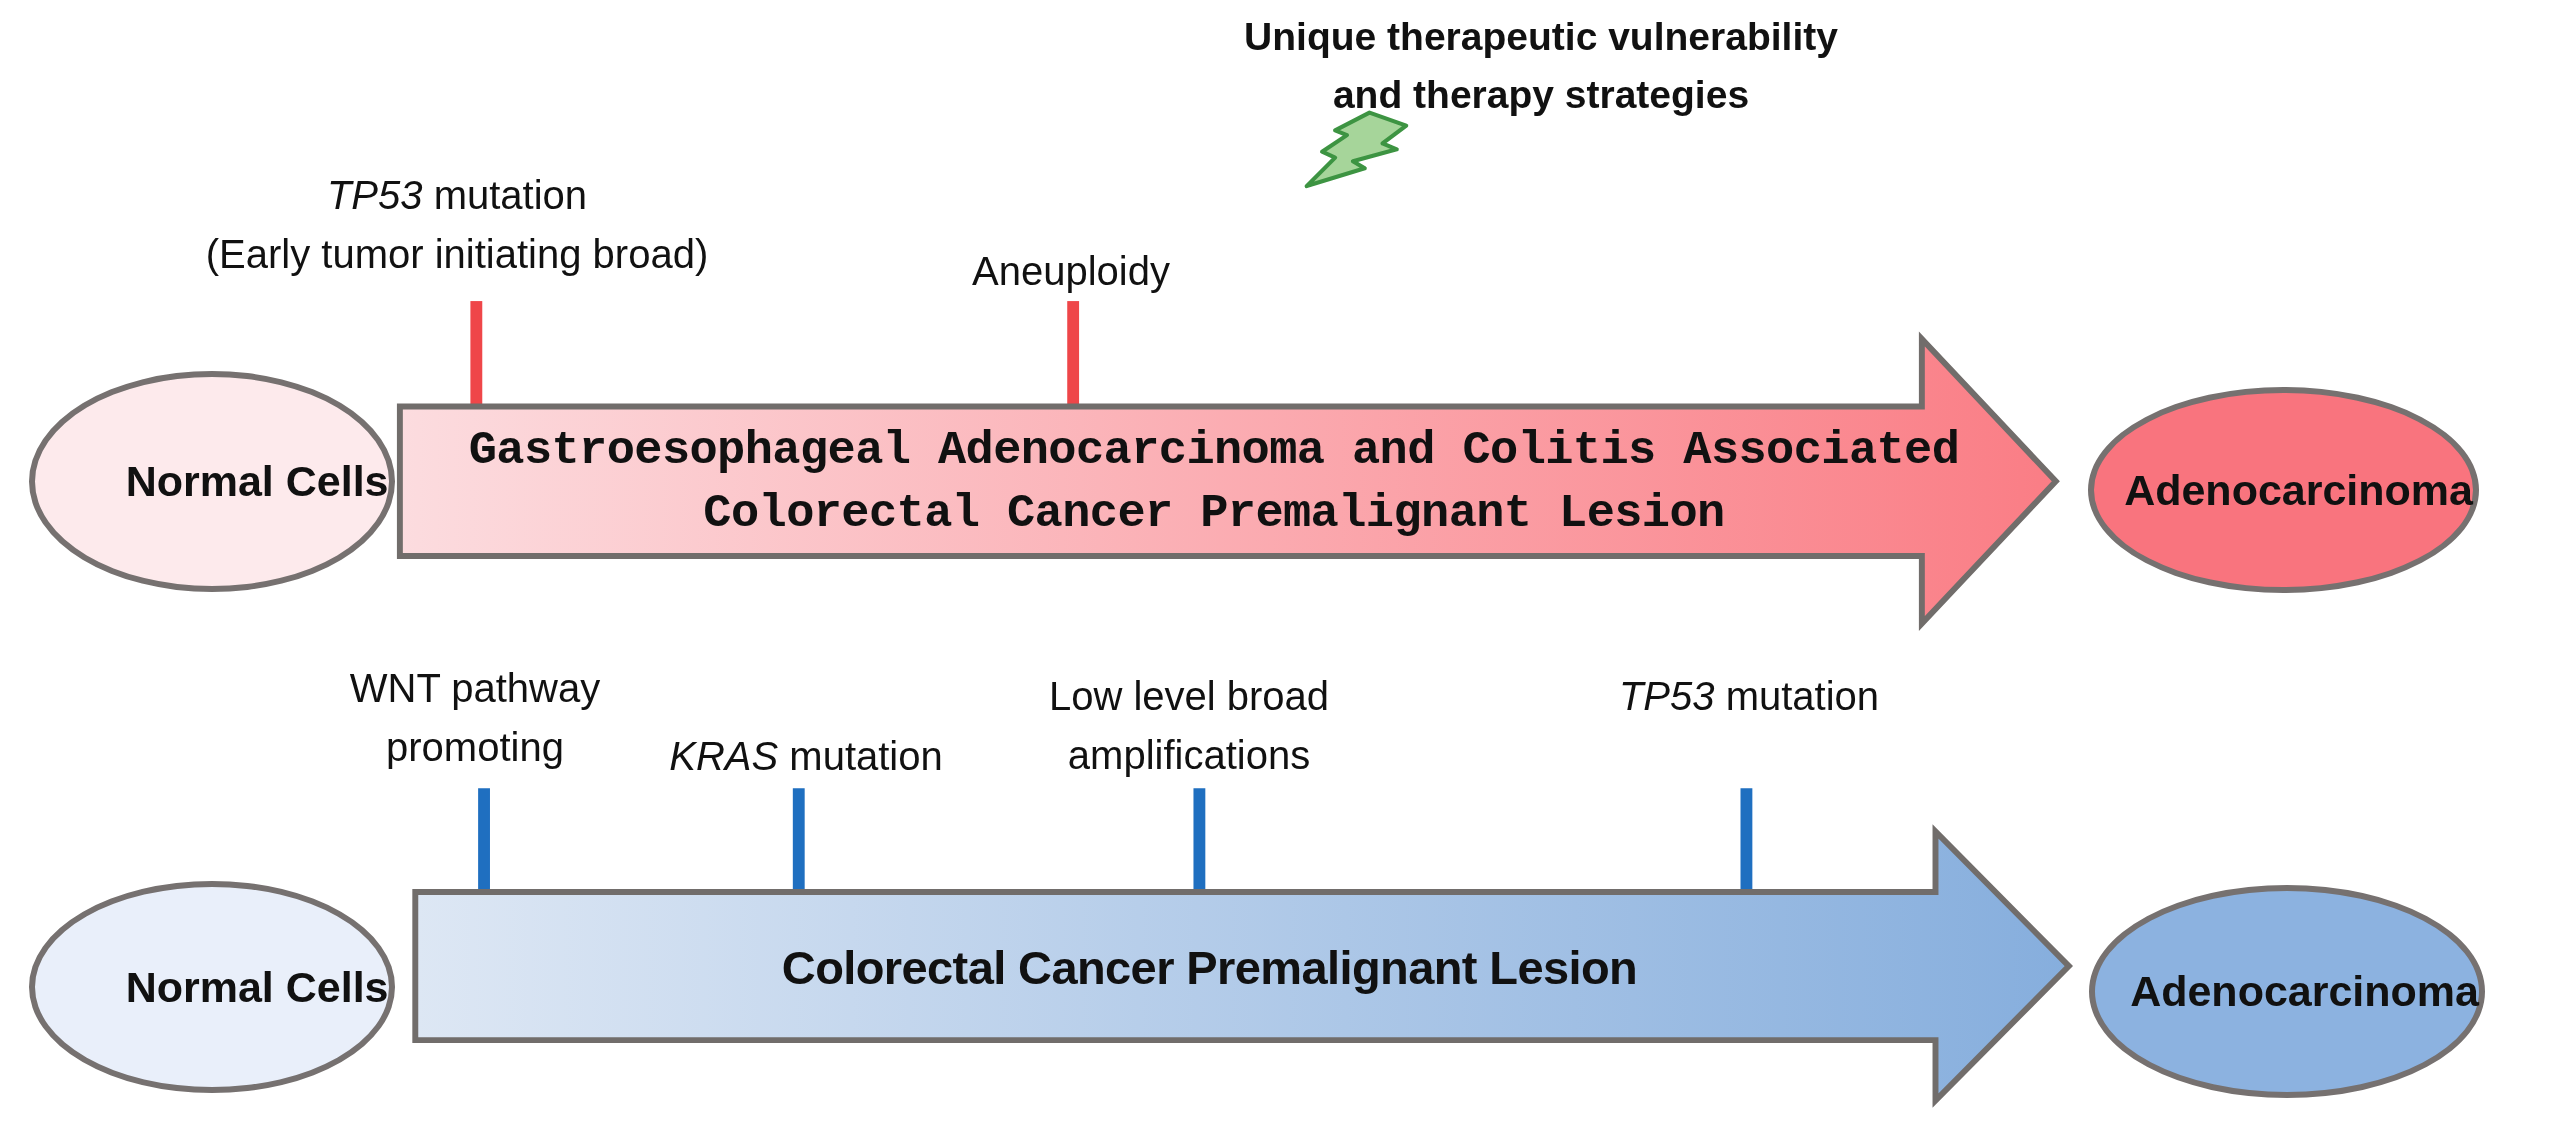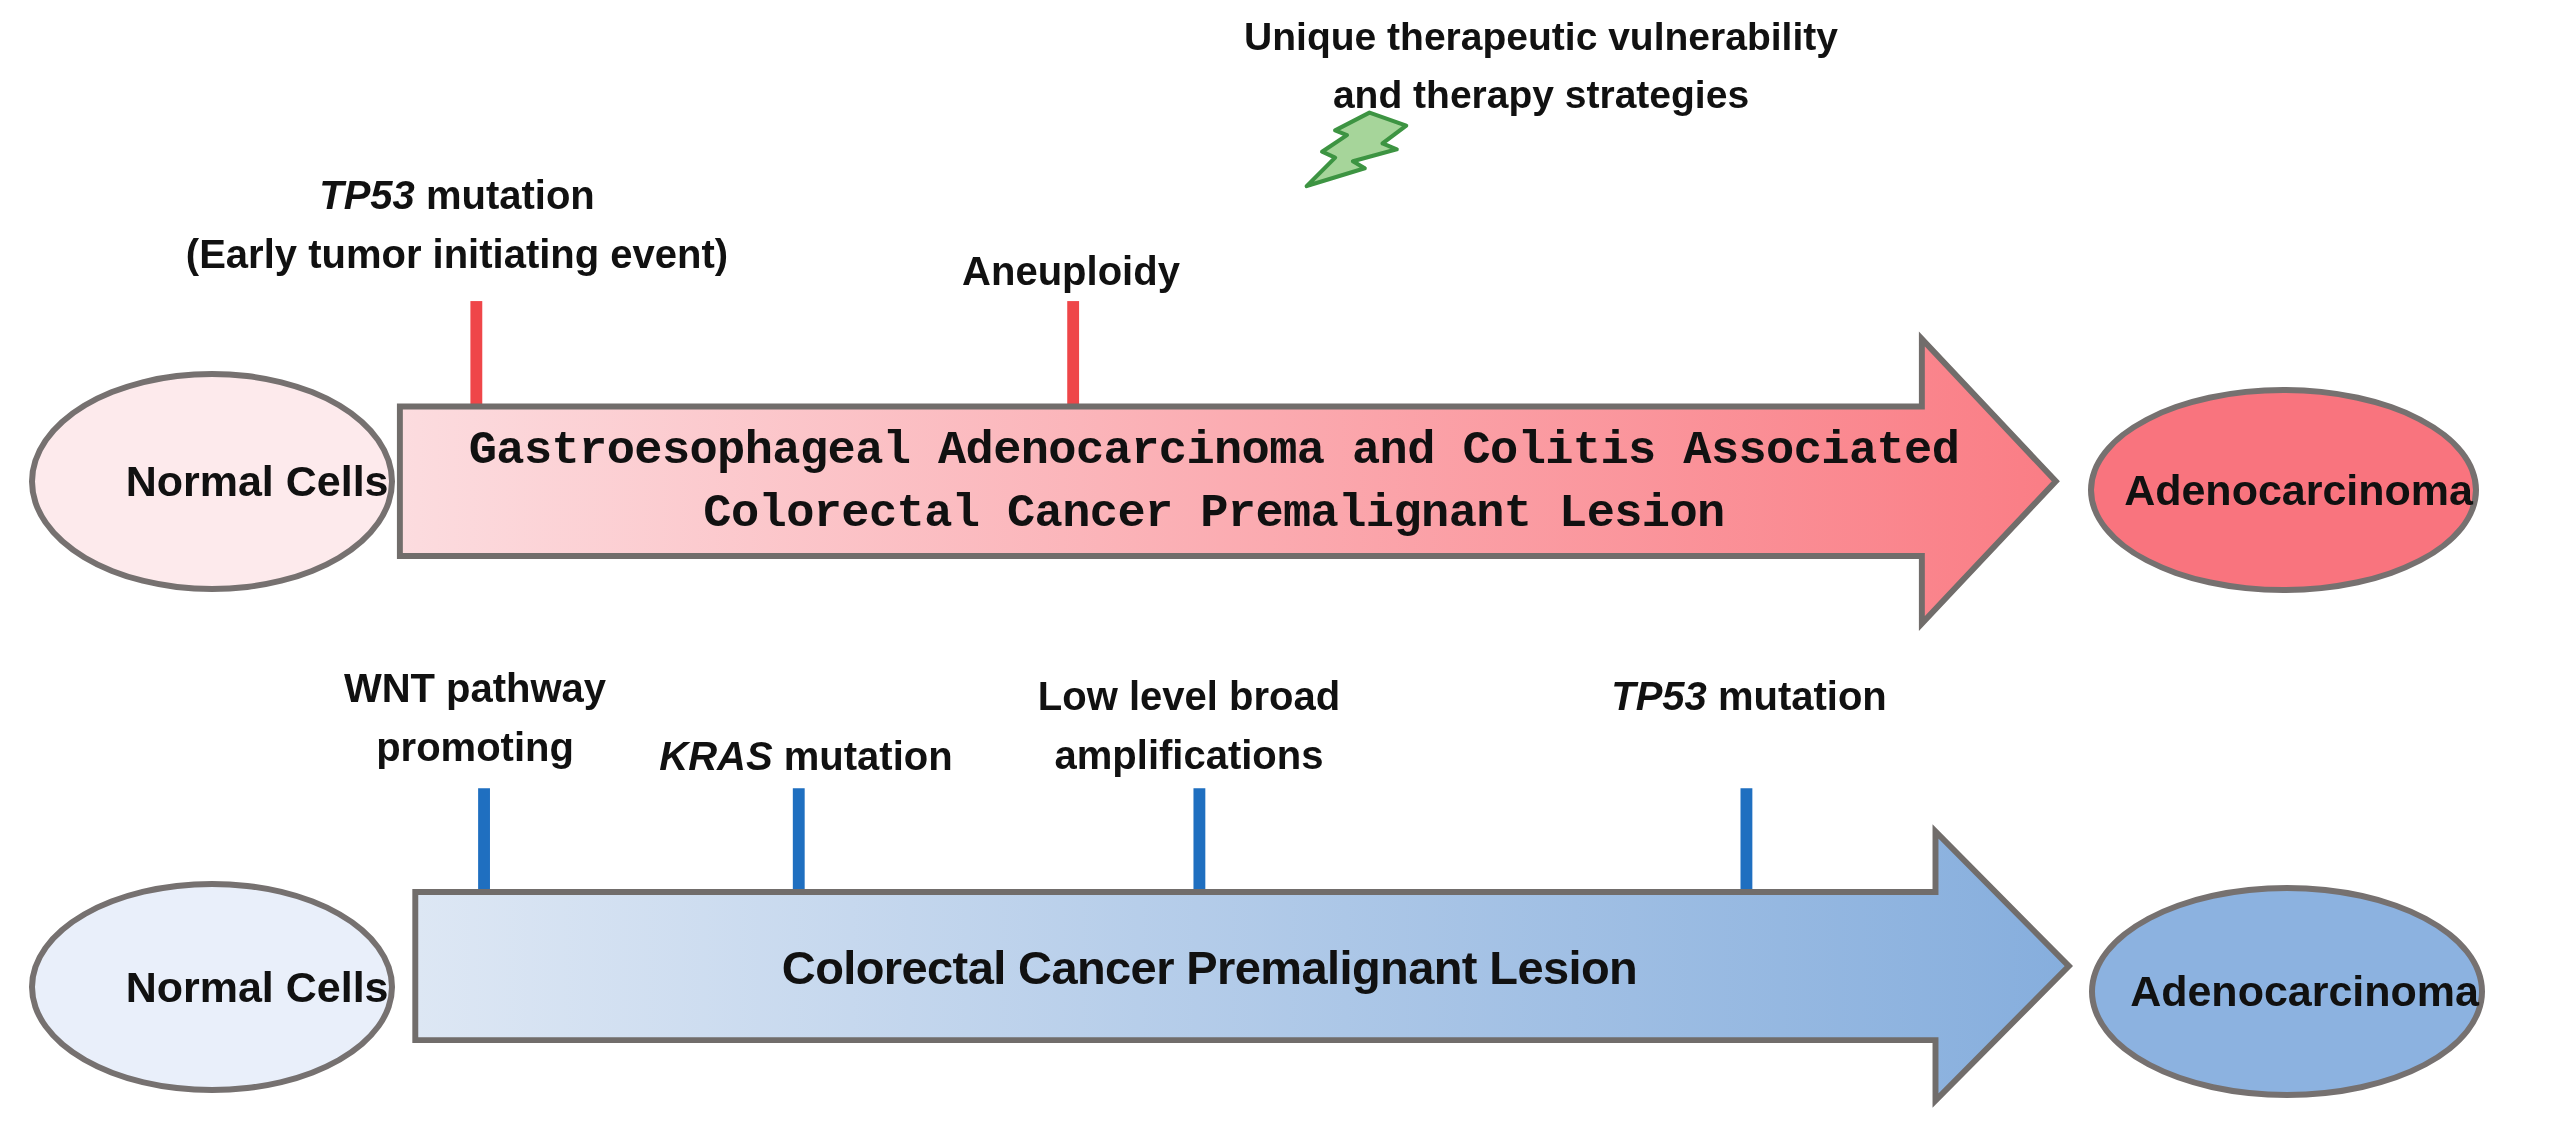--- a/index.html
+++ b/index.html
@@ -2,21 +2,21 @@
 <html style="font-size:9.5px"><head>
 <meta charset="utf-8">
 <style>
   html,body{margin:0;padding:0;background:#ffffff;}
   body{width:2576px;height:1132px;overflow:hidden;
        font-family:"Liberation Sans","DejaVu Sans",sans-serif;color:#111;}
   .stage{position:relative;width:2360px;height:1132px;}
   .abs{position:absolute;}
   .center-x{transform:translateX(-50%);}
   .note{font-size:39px;font-weight:bold;line-height:58px;text-align:center;white-space:nowrap;}
-  .ann{font-size:40px;font-weight:bold;line-height:59px;text-align:center;white-space:nowrap;}
+  .ann{font-size:40px;font-weight:normal;line-height:59px;text-align:center;white-space:nowrap;}
   .ann .it, .it{font-style:italic;}
   .amp-line{font-size:39px;font-weight:bold;letter-spacing:-0.6px;white-space:nowrap;text-align:center;}
   .arrow-label{font-weight:bold;font-size:47px;line-height:63px;text-align:center;white-space:nowrap;letter-spacing:-0.6px;}
   .ellipse{border:6px solid #767170;border-radius:50%;display:flex;align-items:center;justify-content:flex-end;
            font-weight:bold;font-size:43px;box-sizing:border-box;text-align:center;}
   .ellipse.red-light{background:#fdeaec;}
   .ellipse.red-dark{background:#f9747e;}
   .ellipse.blue-light{background:#e9effa;}
   .ellipse.blue-dark{background:#8cb2e0;}
   svg{position:absolute;left:0;top:0;}
@@ -53,21 +53,21 @@
     <polygon points="2310,190 2372,212 2332,242 2356,252 2282,272 2302,284 2204,314 2252,266 2230,256 2272,228 2252,220" fill="#a6d59a" stroke="#3d9442" stroke-width="7" stroke-linejoin="round"></polygon>
   </svg>
 
   <div class="abs note center-x" style="left:1541px;top:8.3px;">
     <div>Unique therapeutic vulnerability</div>
     <div>and therapy strategies</div>
   </div>
 
   <div class="abs ann center-x" style="left:457px;top:166px;">
     <div><span class="it">TP53</span><span> mutation</span></div>
-    <div>(Early tumor initiating event)</div>
+    <div>(Early tumor initiating broad)</div>
   </div>
 
 
   <div class="abs ann center-x" style="left:1071px;top:242px;">Aneuploidy</div>
 
   <div class="abs arrow-label" style="left:412px;top:419px;width:1604px;font-family:Liberation Mono, monospace;">
     <div>Gastroesophageal Adenocarcinoma and Colitis Associated</div>
     <div>Colorectal Cancer Premalignant Lesion</div>
   </div>
 

